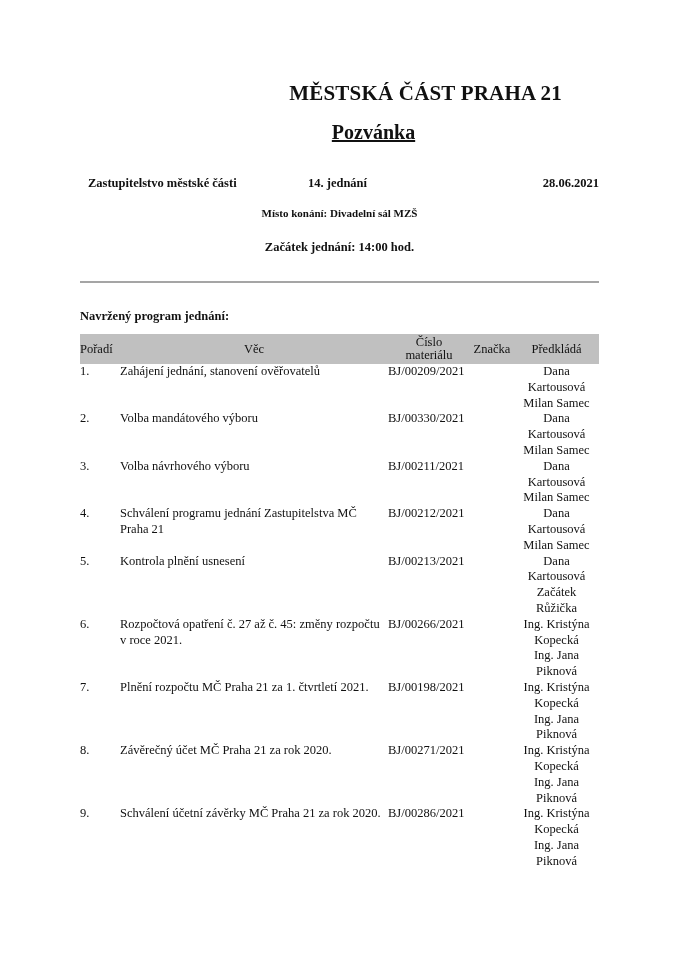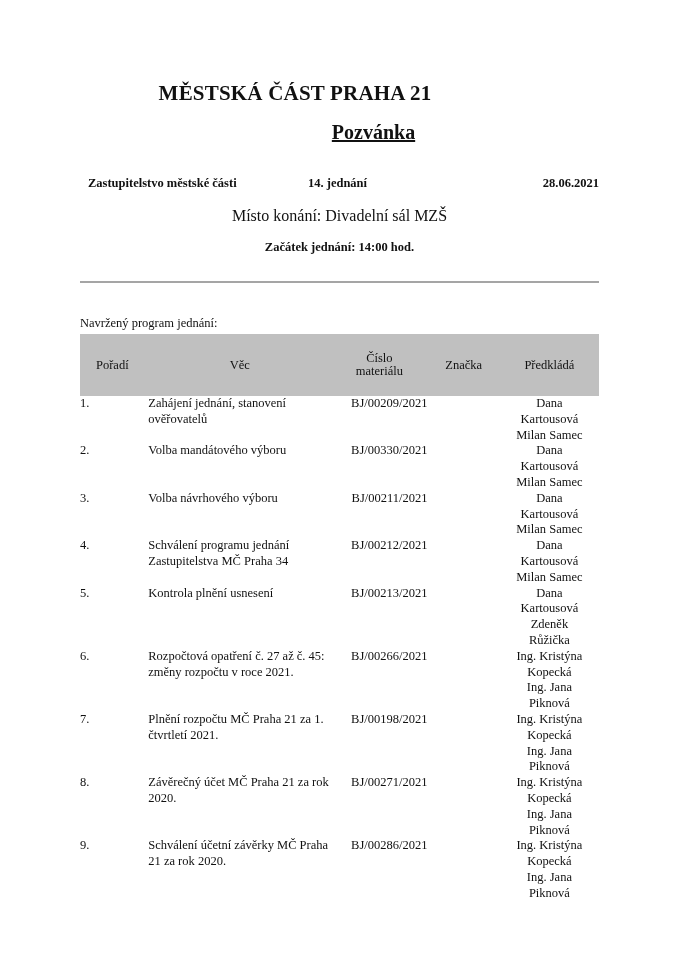--- a/index.html
+++ b/index.html
@@ -1,68 +1,68 @@
 <!DOCTYPE html>
 <html><head>
   <meta charset="utf-8">
   <style>
     html, body { margin: 0; padding: 0; background: #ffffff; }
     body {
       width: 679px; height: 960px; position: relative; overflow: hidden;
       font-family: "Liberation Serif", serif; color: #111;
     }
     .title {
-      position: absolute; left: 14px; width: 562px; top: 81px;
-      text-align: center; font-weight: bold; font-size: 21px; letter-spacing: 0.2px;
+      position: absolute; left: 0; width: 562px; top: 81px;
+      text-align: right; font-weight: bold; font-size: 21px; letter-spacing: 0.2px;
     }
     .subtitle {
       position: absolute; left: 0; width: 679px; top: 121px;
       text-align: center; font-weight: bold; font-size: 20px; text-decoration: underline; padding-left: 34px;
     }
     .meta-row {
       position: absolute; top: 176px; left: 80px; width: 519px; height: 16px;
       font-weight: bold; font-size: 12.5px;
     }
     .meta-row .body { position: absolute; left: 8px; top: 0; }
     .meta-row .session { position: absolute; left: 228px; top: 0; }
     .meta-row .date { position: absolute; right: 0; top: 0; }
     .place {
       position: absolute; left: 0; width: 679px; top: 207px;
-      text-align: center; font-weight: normal; font-size: 16px;
+      text-align: center; font-weight: bold; font-size: 11px;
     }
     .start {
       position: absolute; left: 0; width: 679px; top: 240px;
       text-align: center; font-weight: bold; font-size: 12.5px;
     }
     .separator {
       position: absolute; left: 80px; width: 519px; top: 281px; height: 2px;
       background: #a5a5a5;
     }
     .section-head {
-      position: absolute; left: 80px; top: 316px;
-      font-weight: normal; font-size: 12.5px;
+      position: absolute; left: 80px; top: 309px;
+      font-weight: bold; font-size: 12.5px;
     }
     table.agenda {
       position: absolute; left: 80px; top: 334px; width: 519px;
       border-collapse: collapse; font-size: 12.5px; line-height: 15.8px;
     }
     table.agenda thead tr { background: #c0c0c0; }
     table.agenda th {
-      font-weight: normal; padding: 16px; height: 30px; vertical-align: middle;
+      font-weight: normal; padding: 0; height: 30px; vertical-align: middle;
       line-height: 13px;
     }
     table.agenda td { padding: 0; vertical-align: top; }
     .c-ord { width: 40px; text-align: left; }
     .c-subj { width: 268px; text-align: center; }
     .c-num { width: 82px; text-align: center; }
     .c-tag { width: 44px; text-align: center; }
     .c-pres { width: 85px; }
     td.c-ord { text-align: left; padding-left: 11px; }
     td.c-subj { text-align: left; padding-left: 0; }
-    td.c-num { text-align: right; padding-left: 8px; }
+    td.c-num { text-align: left; padding-left: 8px; }
     td.c-pres { text-align: center; padding-left: 0; }
     .pres-line { display: block; }
   </style>
 </head>
 <body>
 
 <div class="title">MĚSTSKÁ ČÁST PRAHA 21</div>
 <div class="subtitle">Pozvánka</div>
 
 <div class="meta-row">
@@ -120,38 +120,38 @@
         <td class="c-num">BJ/00211/2021</td>
         <td class="c-tag"></td>
         <td class="c-pres">
           <span class="pres-line">Dana</span>
           <span class="pres-line">Kartousová</span>
           <span class="pres-line">Milan Samec</span>
         </td>
       </tr>
       <tr>
         <td class="c-ord">4.</td>
-        <td class="c-subj">Schválení programu jednání Zastupitelstva MČ Praha 34</td>
+        <td class="c-subj">Schválení programu jednání Zastupitelstva MČ Praha 21</td>
         <td class="c-num">BJ/00212/2021</td>
         <td class="c-tag"></td>
         <td class="c-pres">
           <span class="pres-line">Dana</span>
           <span class="pres-line">Kartousová</span>
           <span class="pres-line">Milan Samec</span>
         </td>
       </tr>
       <tr>
         <td class="c-ord">5.</td>
         <td class="c-subj">Kontrola plnění usnesení</td>
         <td class="c-num">BJ/00213/2021</td>
         <td class="c-tag"></td>
         <td class="c-pres">
           <span class="pres-line">Dana</span>
           <span class="pres-line">Kartousová</span>
-          <span class="pres-line">Zdeněk</span>
+          <span class="pres-line">Začátek</span>
           <span class="pres-line">Růžička</span>
         </td>
       </tr>
       <tr>
         <td class="c-ord">6.</td>
         <td class="c-subj">Rozpočtová opatření č. 27 až č. 45: změny rozpočtu v roce 2021.</td>
         <td class="c-num">BJ/00266/2021</td>
         <td class="c-tag"></td>
         <td class="c-pres">
           <span class="pres-line">Ing. Kristýna</span>

